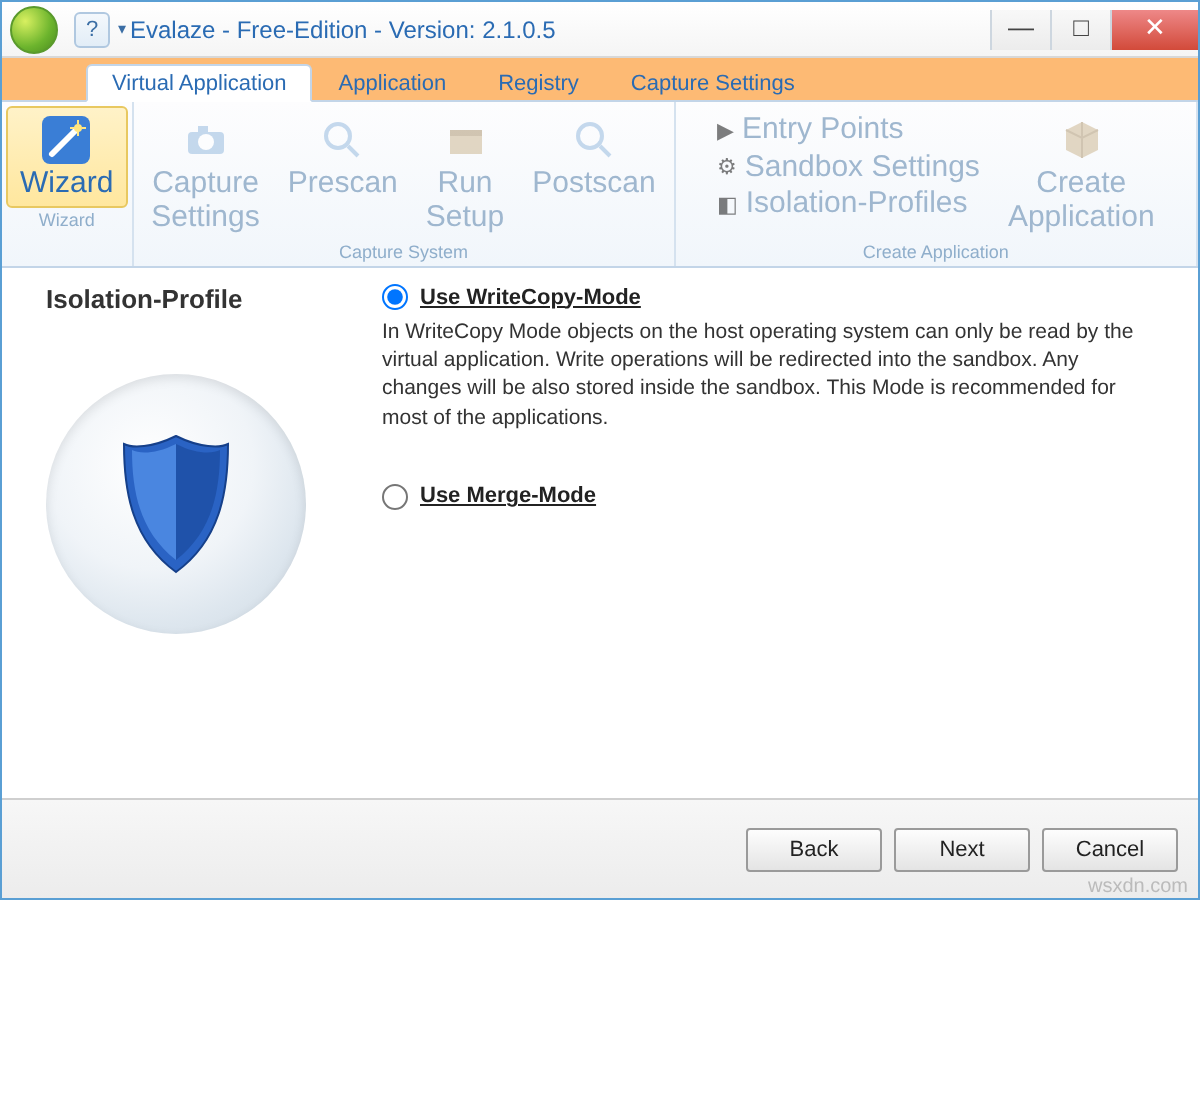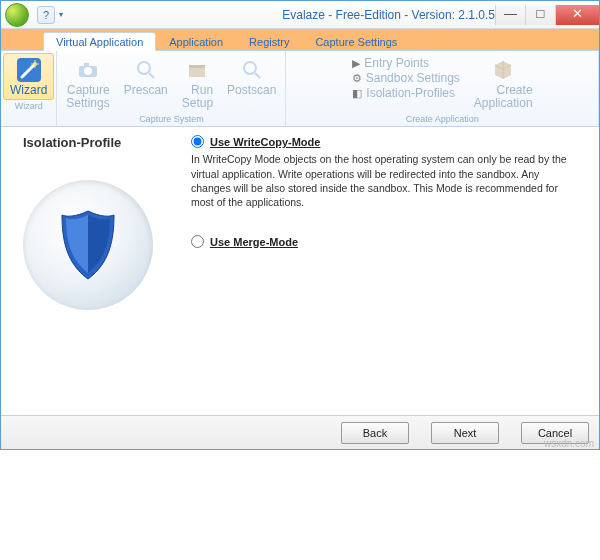--- a/index.html
+++ b/index.html
@@ -4,50 +4,50 @@
 <style>
 * { box-sizing: border-box; margin: 0; padding: 0; }
 body { font-family: "Segoe UI", Tahoma, sans-serif; font-size: 11px; background: #fff; width: 600px; height: 560px; overflow: hidden; }
 
 .window { width: 600px; height: 450px; background: #fff; border: 1px solid #5a9fd4; display: flex; flex-direction: column; }
 
 .titlebar { height: 28px; background: linear-gradient(#fff, #f5f5f5); display: flex; align-items: center; border-bottom: 1px solid #d8d8d8; }
 .orb { width: 24px; height: 24px; margin: 2px 4px; border-radius: 50%; background: radial-gradient(circle at 30% 30%, #d8f060, #6cb42d 60%, #4a8a1f); border: 1px solid #5a9a2c; }
 .helpbtn { width: 18px; height: 18px; border: 1px solid #b0c8e0; border-radius: 3px; background: linear-gradient(#f4f8fc,#e2edf7); color: #3b6ea5; font-size: 11px; text-align: center; line-height: 16px; margin-left: 4px; }
 .drop { width: 8px; text-align: center; color: #3b6ea5; font-size: 8px; margin-left: 2px; }
-.title { flex: 1; text-align: right; color: #2a6bb3; font-size: 12px; }
+.title { flex: 1; text-align: left; color: #2a6bb3; font-size: 12px; }
 .winbtns { display: flex; }
 .winbtn { width: 30px; height: 20px; margin: 0; border-left: 1px solid #cdd6df; text-align: center; line-height: 18px; font-size: 13px; color: #444; background: linear-gradient(#f8f8f8,#ececec); }
 .winbtn.close { background: linear-gradient(#e88, #d24a3a); color: #fff; width: 44px; }
 
 .tabstrip { height: 22px; background: #fdba74; border-bottom: 1px solid #c3d5e8; display: flex; align-items: flex-end; padding-left: 42px; }
 .tab { padding: 3px 12px 2px; color: #2a6bb3; font-size: 11px; border: 1px solid transparent; border-bottom: none; cursor: default; }
 .tab.active { background: #fff; border-color: #c3d5e8; border-bottom: 1px solid #fff; margin-bottom: -1px; border-radius: 3px 3px 0 0; }
 
 .ribbon { display: flex; background: linear-gradient(#fdfdfe, #f1f6fb); border-bottom: 1px solid #c3d5e8; }
 .rgroup { display: flex; flex-direction: column; align-items: center; padding: 2px 2px 0; border-right: 1px solid #d5e2ef; }
 .rgroup .btns { display: flex; }
 .rbtn { display: flex; flex-direction: column; align-items: center; padding: 2px 6px; border: 1px solid transparent; border-radius: 3px; min-width: 44px; }
 .rbtn.sel { background: linear-gradient(#fff2c8, #ffe79e); border-color: #e8c860; }
 .rbtn .ic { width: 28px; height: 28px; display: flex; align-items: center; justify-content: center; }
-.rbtn .lbl { color: #2a6bb3; font-size: 12px; text-align: right; line-height: 1.1; }
+.rbtn .lbl { color: #2a6bb3; font-size: 15px; text-align: center; line-height: 1.1; }
 .rbtn.dis .lbl { color: #9fb7cf; }
 .rgroup .gl { font-size: 9px; color: #8faecb; padding: 1px 0 2px; }
 .rbtn.dis .ic { opacity: .5; }
 
 .content { flex: 1; display: flex; padding: 8px 22px 8px; }
 .leftcol { width: 160px; }
 .heading { font-weight: bold; font-size: 13px; color: #333; margin-bottom: 22px; }
 .shieldwrap { width: 130px; height: 130px; margin-top: 30px; border-radius: 50%; background: radial-gradient(circle at 40% 35%, #fff 0%, #f0f4f8 45%, #dde6ee 70%, #ccd7e1 100%); display: flex; align-items: center; justify-content: center; box-shadow: inset 0 2px 6px rgba(0,0,0,.1); }
 .rightcol { flex: 1; padding-left: 8px; }
 .optrow { display: flex; align-items: center; margin-bottom: 4px; font-weight: bold; font-size: 11px; color: #222; text-decoration: underline; }
 .optrow input { margin-right: 6px; }
 .desc { font-size: 10.5px; color: #333; line-height: 1.35; margin-bottom: 26px; padding-right: 6px; }
 
-.footer { height: 34px; border-top: 1px solid #cfcfcf; background: linear-gradient(#f7f7f7,#ececec); display: flex; justify-content: flex-end; align-items: center; padding-right: 10px; gap: 22px; }
+.footer { height: 50px; border-top: 1px solid #cfcfcf; background: linear-gradient(#f7f7f7,#ececec); display: flex; justify-content: flex-end; align-items: center; padding-right: 10px; gap: 6px; }
 .fbtn { width: 68px; height: 22px; background: linear-gradient(#fdfdfd,#e4e4e4); border: 1px solid #9a9a9a; border-radius: 2px; font-size: 11px; color: #222; }
 
 .watermark { position: absolute; right: 6px; top: 438px; color: #bbb; font-size: 10px; }
 </style>
 </head>
 <body>
 
 <div class="window">
 
   <div class="titlebar">

